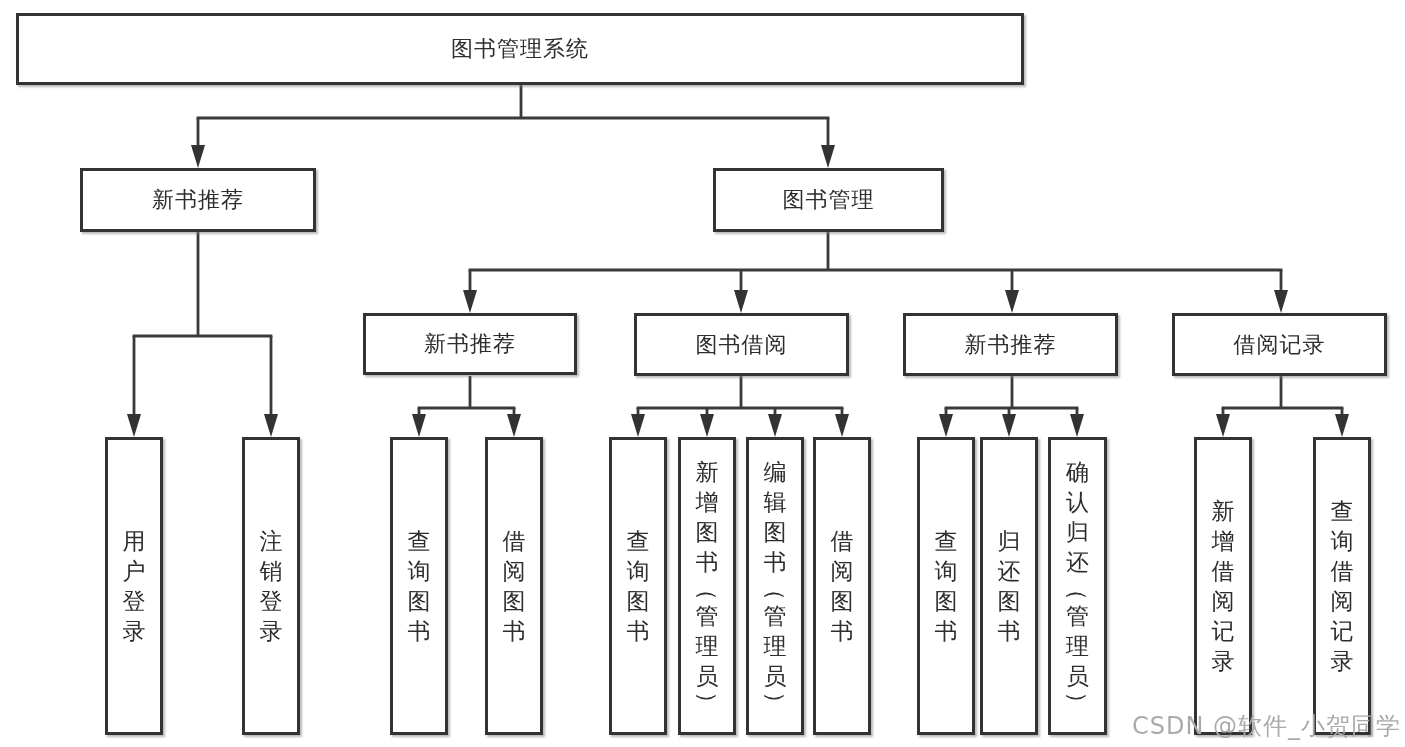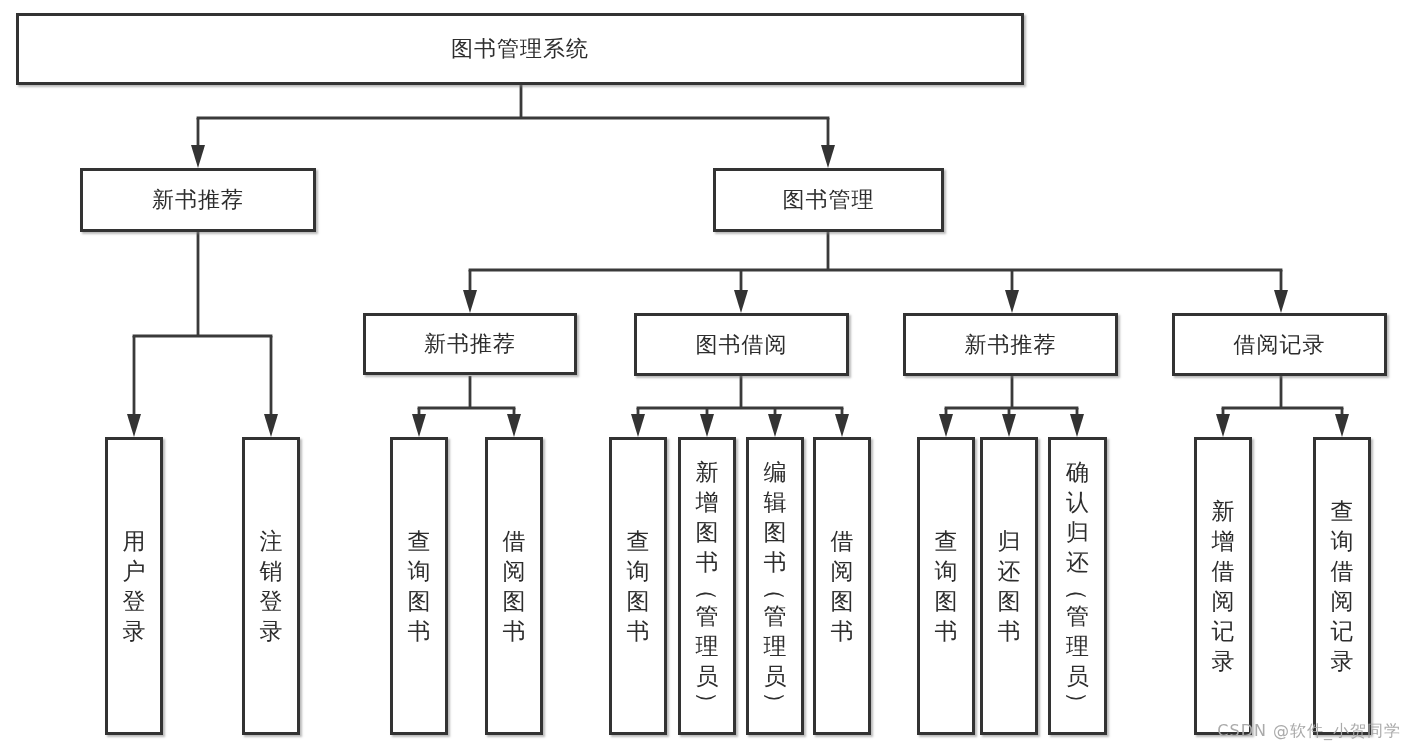--- a/index.html
+++ b/index.html
@@ -45,21 +45,21 @@
   }
   .vch.rot {
     transform: rotate(90deg);
     height: 24px;
     line-height: 24px;
   }
   .watermark {
     position: absolute;
     right: 4px;
     bottom: 5px;
-    font-size: 16px;
+    font-size: 24px;
     color: #aaaaaa;
     letter-spacing: 1px;
     white-space: nowrap;
   }
 </style>
 </head>
 <body>
 
 <div class="canvas">
 

